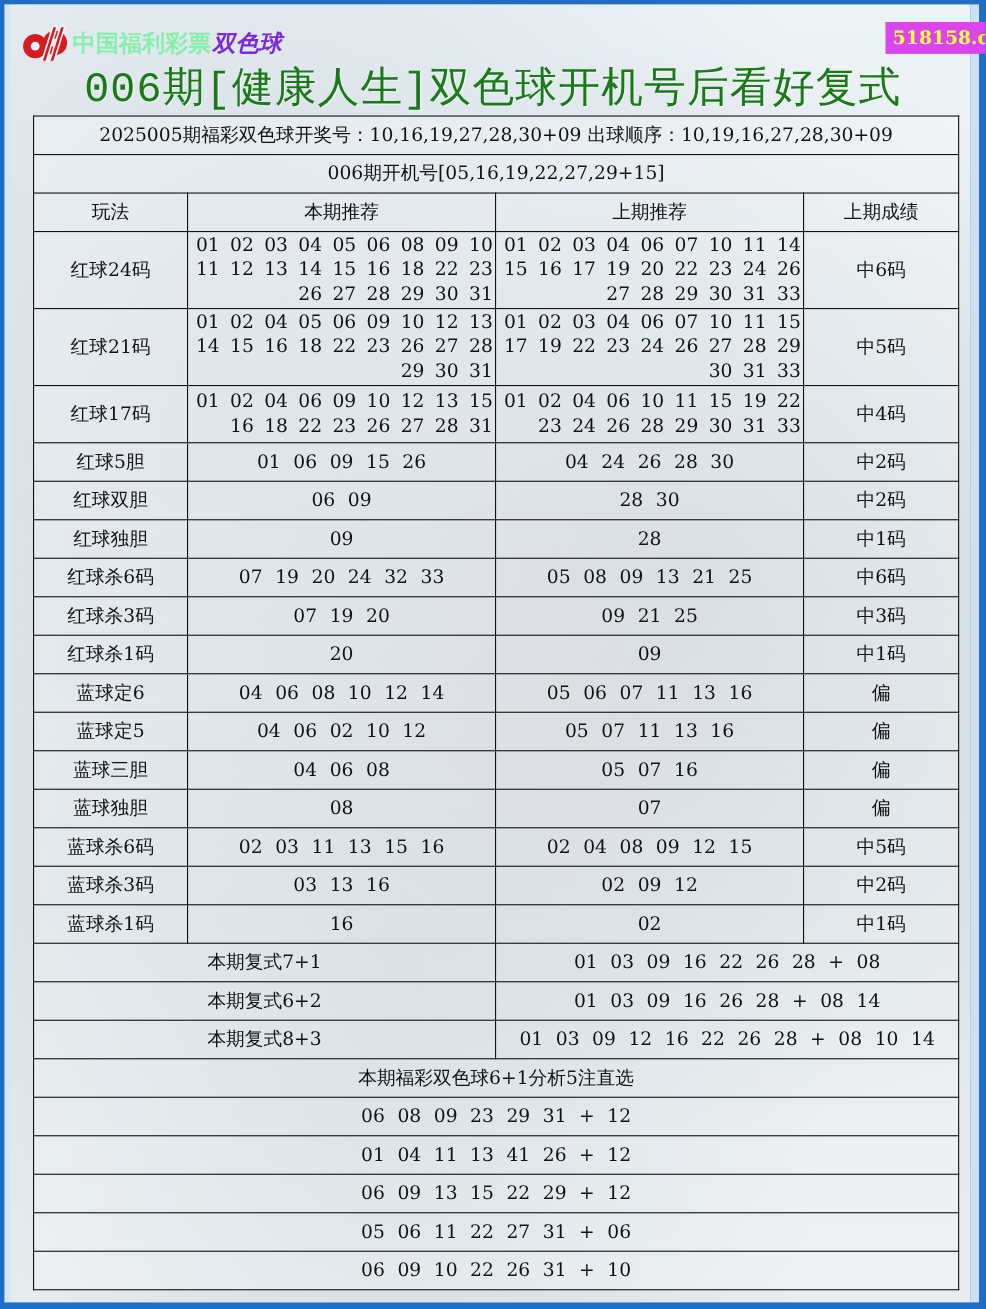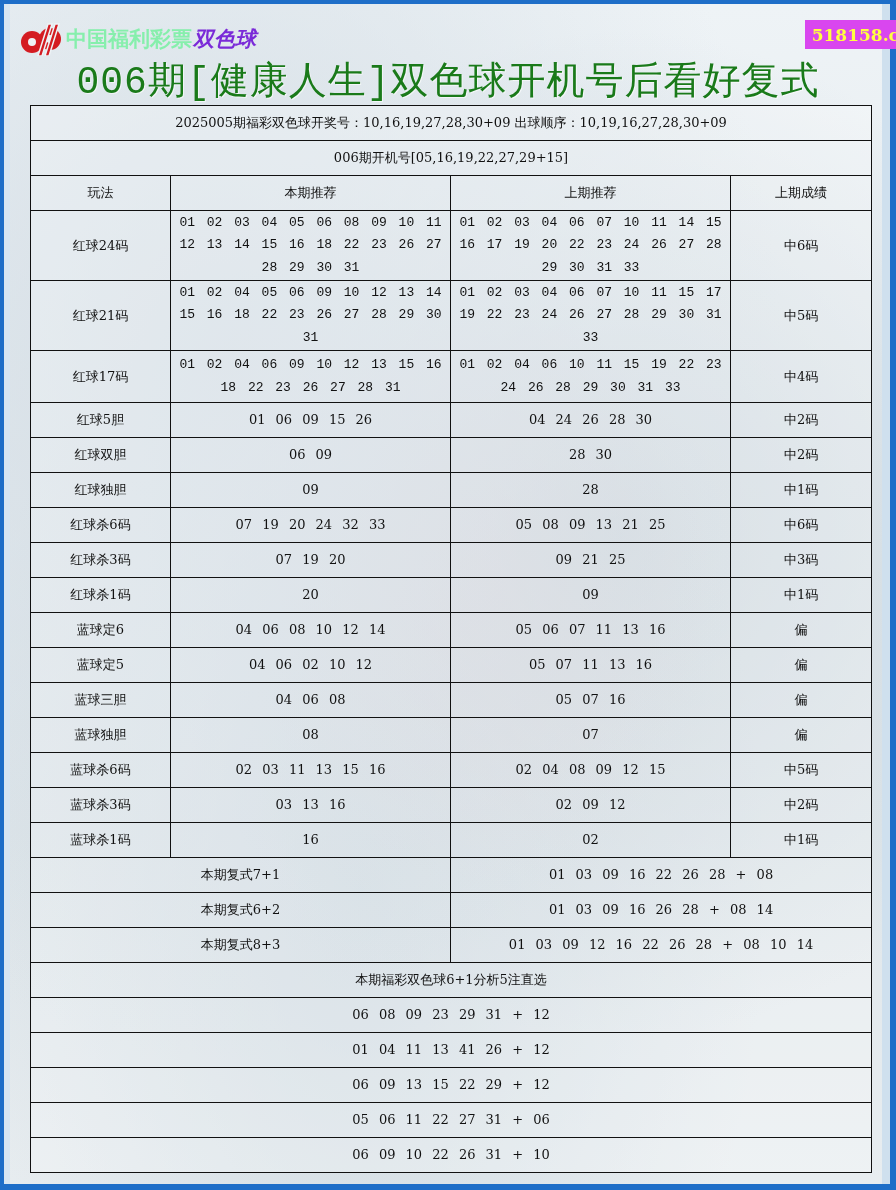--- a/index.html
+++ b/index.html
@@ -41,30 +41,30 @@
     }
     .page-title {
       position: absolute; left: 0; top: 60px; width: 896px; text-align: center;
       font-family: Liberation Mono, monospace;
       font-size: 38px; color: #1a7a1a; letter-spacing: 1px; line-height: 46px;
       text-shadow: 1px 1px 0 rgba(255,255,255,0.6);
     }
     table.main {
       position: absolute; left: 30px; top: 105px; width: 841px;
       border-collapse: collapse; table-layout: fixed;
-      font-size: 13px; color: #111;
+      font-size: 17px; color: #111;
     }
     table.main td {
       border: 1.5px solid #111; text-align: center; vertical-align: middle;
       background: rgba(255,255,255,0.28);
       line-height: 22px; padding: 0;
     }
     table.main td.nums {
-      text-align: center; padding: 0 2px; letter-spacing: 0px; word-spacing: 4px;
-      white-space: normal; line-height: 22.5px; font-family: Liberation Mono, monospace;
+      text-align: right; padding: 0 2px; letter-spacing: 0px; word-spacing: 4px;
+      white-space: normal; line-height: 22.5px;
     }
     .h35 { height: 35px; }
     .h70 { height: 70px; }
     .h52 { height: 52px; }
     .c-play { width: 140px; }
     .c-cur { width: 280px; }
     .c-prev { width: 280px; }
     .c-res { width: 141px; }
     .spaced { word-spacing: 6px; }
   </style>

